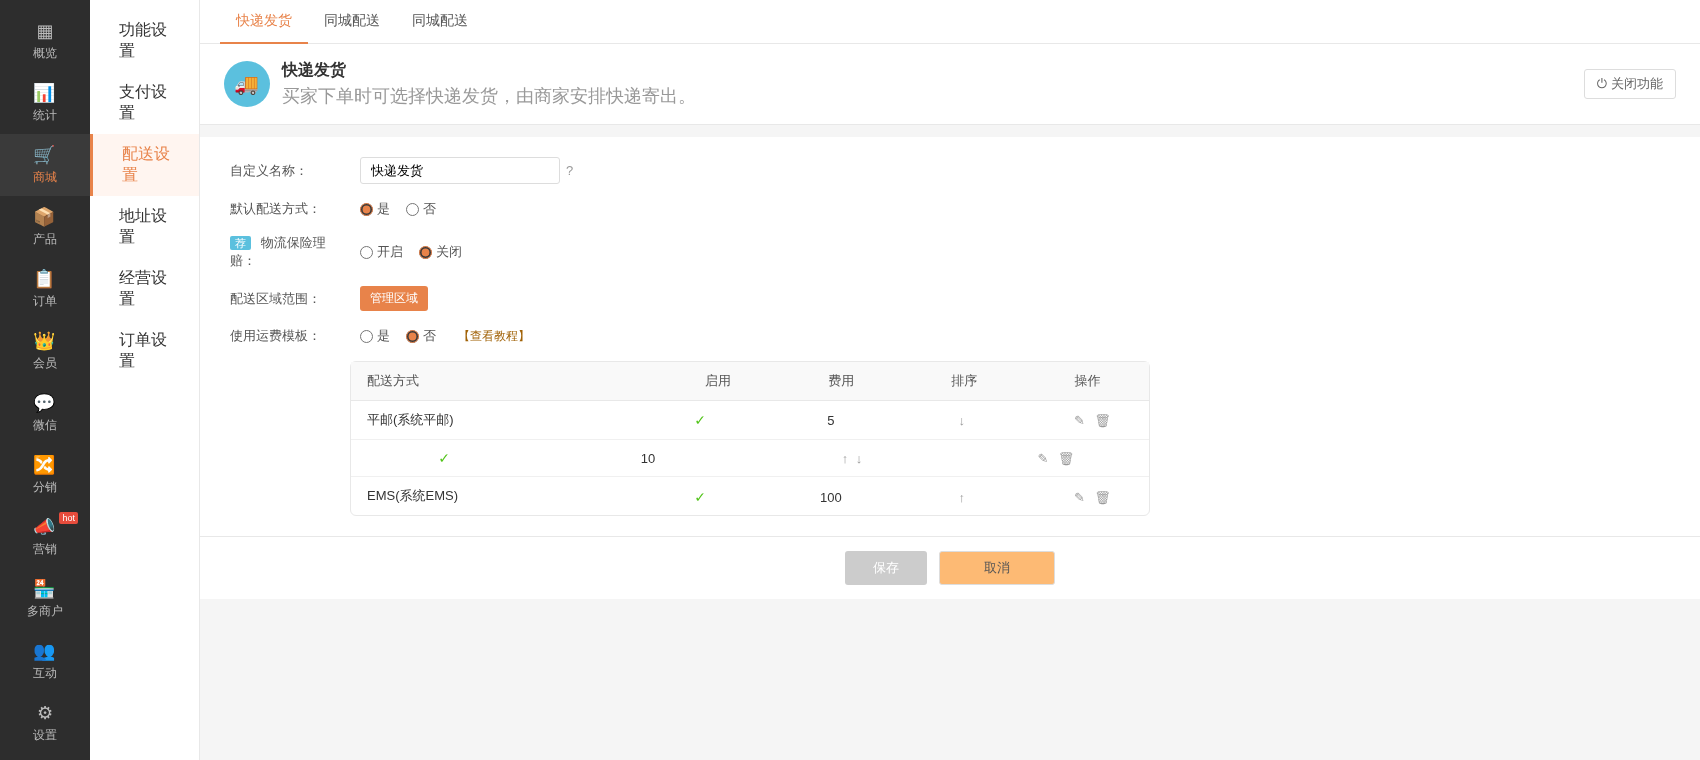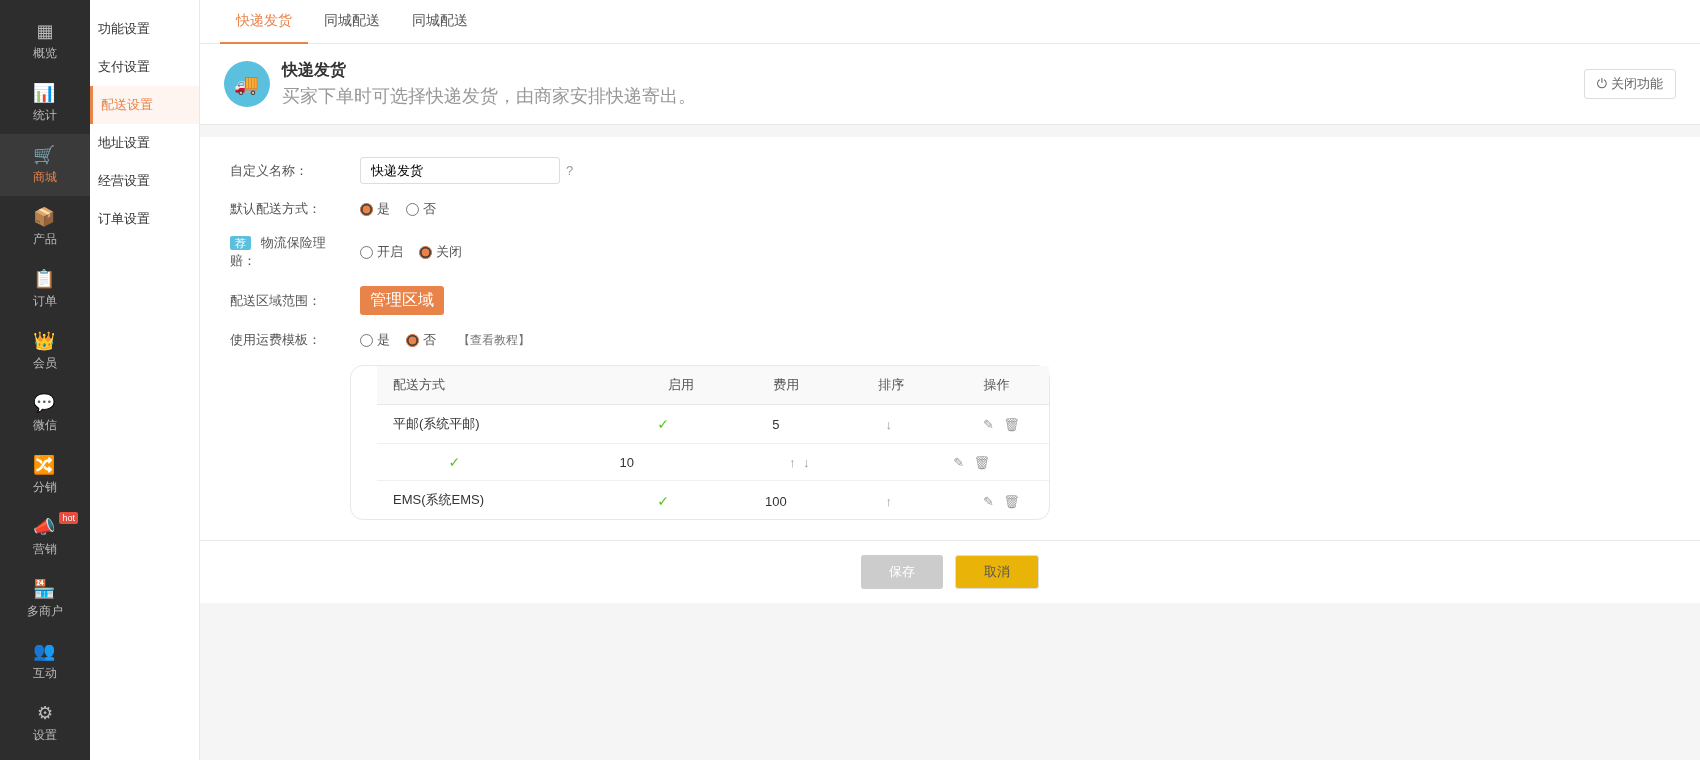--- a/index.html
+++ b/index.html
@@ -48,24 +48,24 @@
 
     
     .second-nav {
       width: 110px;
       background: #fff;
       border-right: 1px solid #e8e8e8;
       padding-top: 10px;
       flex-shrink: 0;
     }
     .second-nav-item {
-      padding: 10px 8px;
+      padding: 10px 29px;
       cursor: pointer;
       color: #333;
-      font-size: 13px;
+      font-size: 16px;
     }
     .second-nav-item.active {
       color: #e8834a;
       background: #fff5f0;
       border-left: 3px solid #e8834a;
     }
 
     
     .main {
       flex: 1;
@@ -215,49 +215,48 @@
       border-radius: 2px;
       margin-right: 6px;
     }
 
     .manage-area-btn {
       background: #e8834a;
       color: #fff;
       border: none;
       border-radius: 3px;
       padding: 4px 10px;
-      font-size: 16px;
+      font-size: 12px;
       cursor: pointer;
     }
 
     .add-delivery-btn {
       color: #e8834a;
       border: 1px dashed #e8834a;
       background: #fff;
       border-radius: 3px;
       padding: 5px 12px;
       font-size: 13px;
       cursor: pointer;
     }
 
     .tutorial-link {
-      color: #737373;
+      color: #a16207;
       font-size: 12px;
       cursor: pointer;
       margin-left: 6px;
     }
 
     
     .delivery-table {
-      width: 700px;
+      width: 800px;
       border: 1px solid #e8e8e8;
-      border-radius: 13px;
+      border-radius: 6px;
       margin-top: 8px;
       margin-left: 120px;
-      padding-left: 26px;
     }
     .table-header {
       display: flex;
       background: #f9f9f9;
       border-bottom: 1px solid #e8e8e8;
       font-size: 13px;
       color: #555;
     }
     .table-row {
       display: flex;
@@ -290,25 +289,25 @@
     .btn-save {
       background: #ccc;
       color: #fff;
       border: none;
       border-radius: 3px;
       padding: 7px 28px;
       font-size: 13px;
       cursor: pointer;
     }
     .btn-cancel {
-      background: #eab308;
+      background: #fdba74;
       color: #555;
       border: 1px solid #ddd;
       border-radius: 3px;
-      padding: 7px 28px;
+      padding: 7px 44px;
       font-size: 13px;
       cursor: pointer;
     }
   </style>
 </head>
 <body>
 
 <div class="sidebar">
   <div class="sidebar-item">
     <span class="icon">▦</span>

